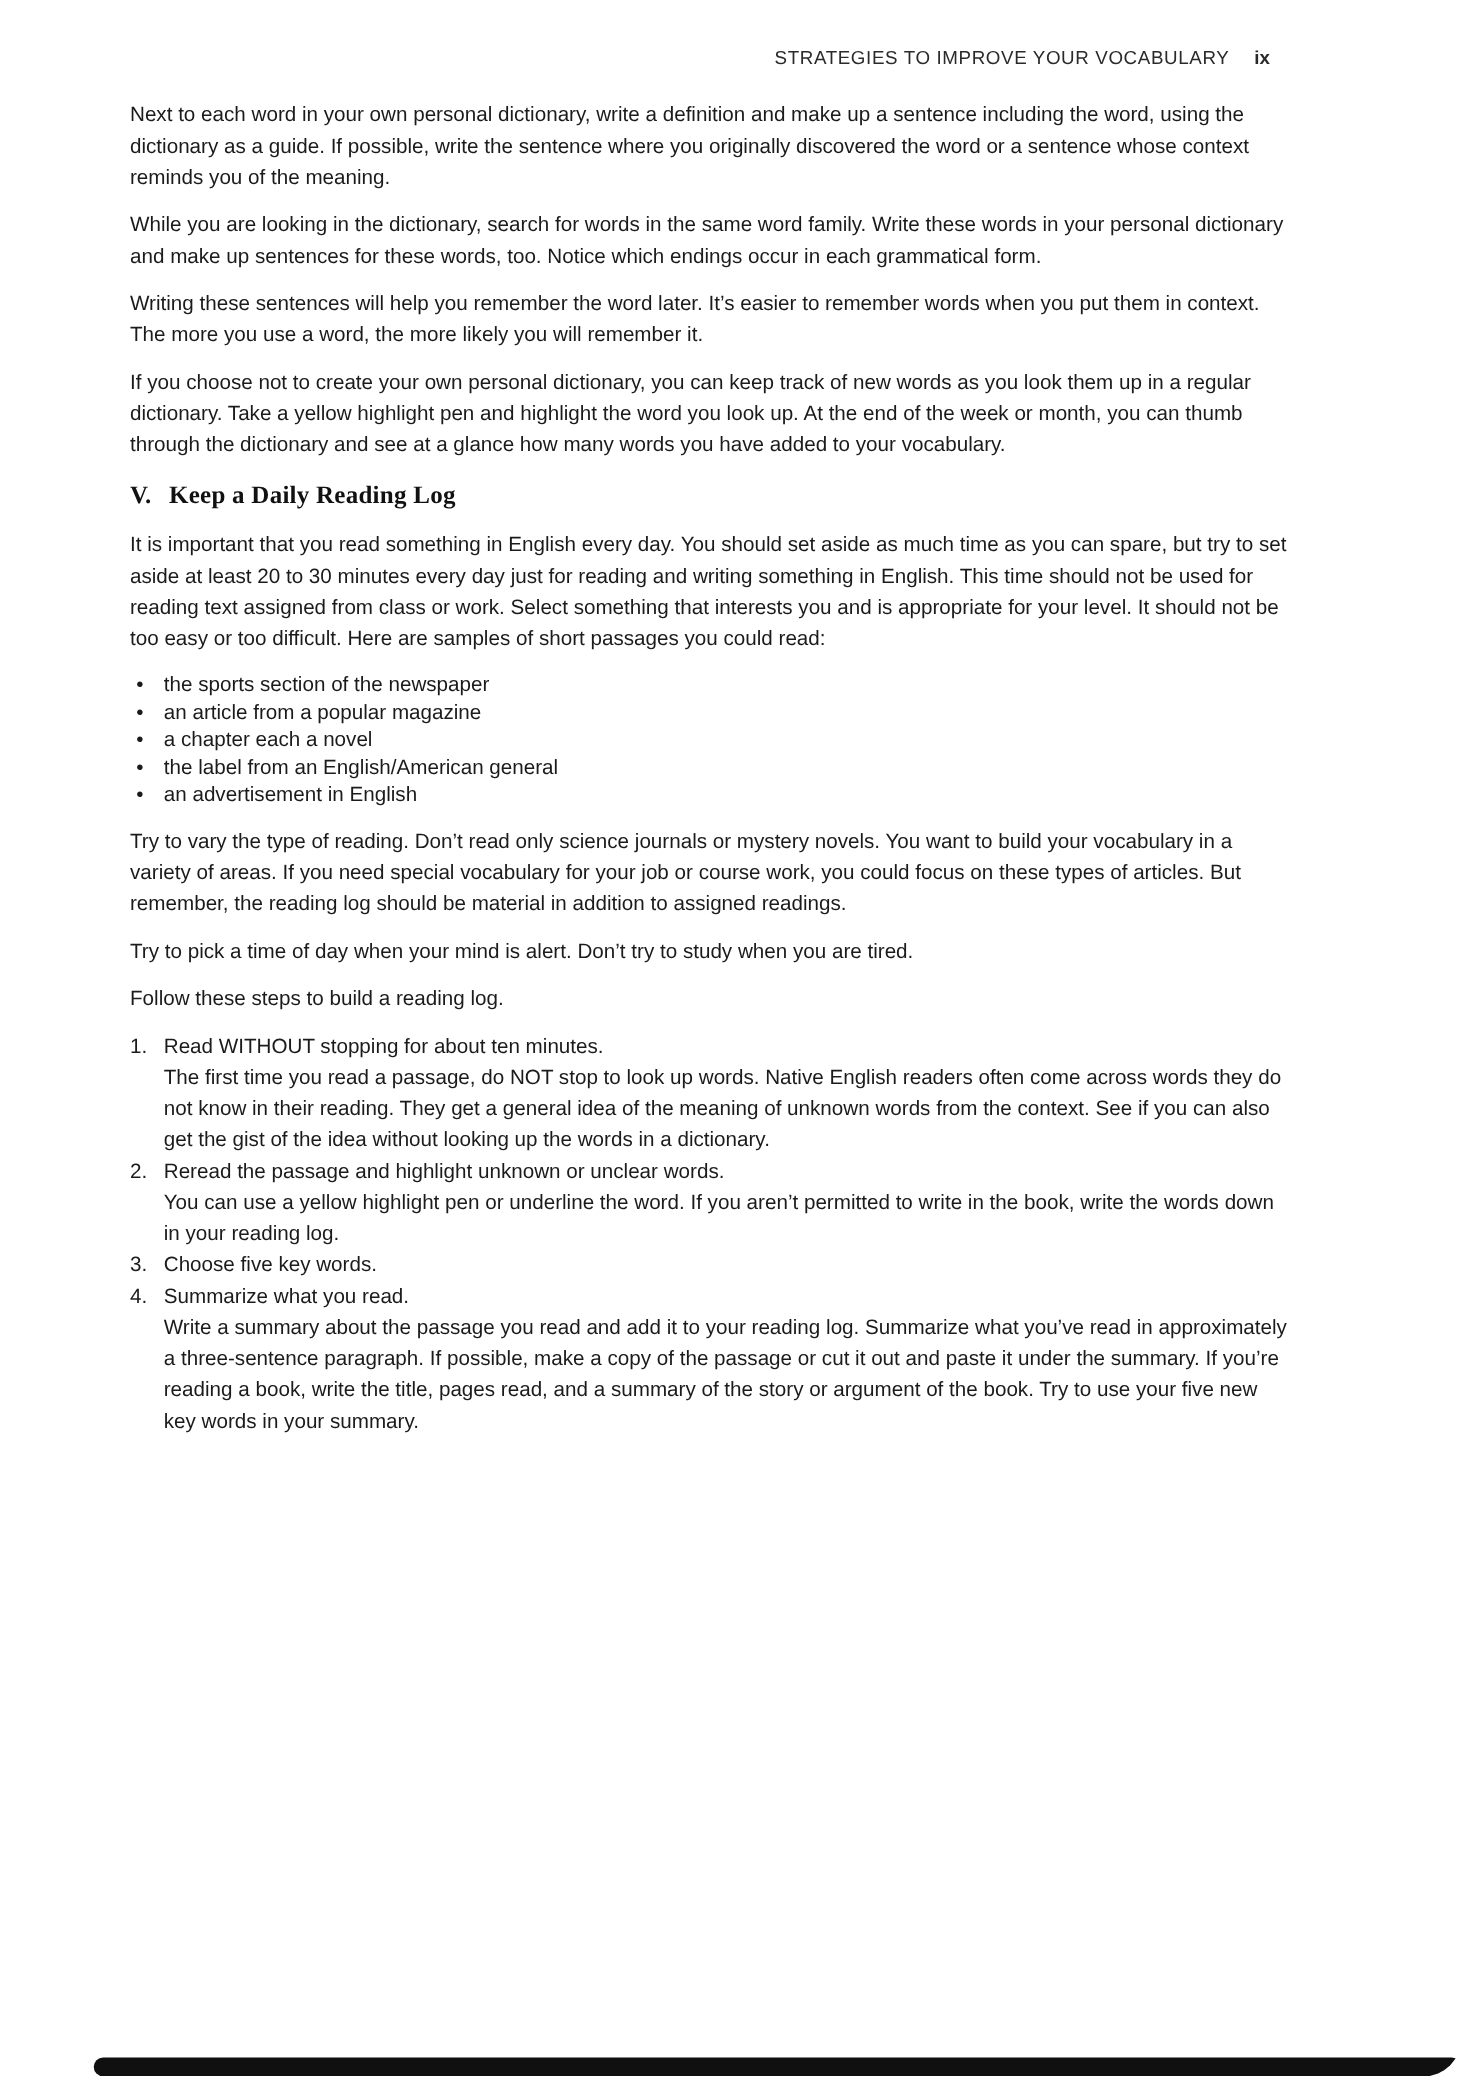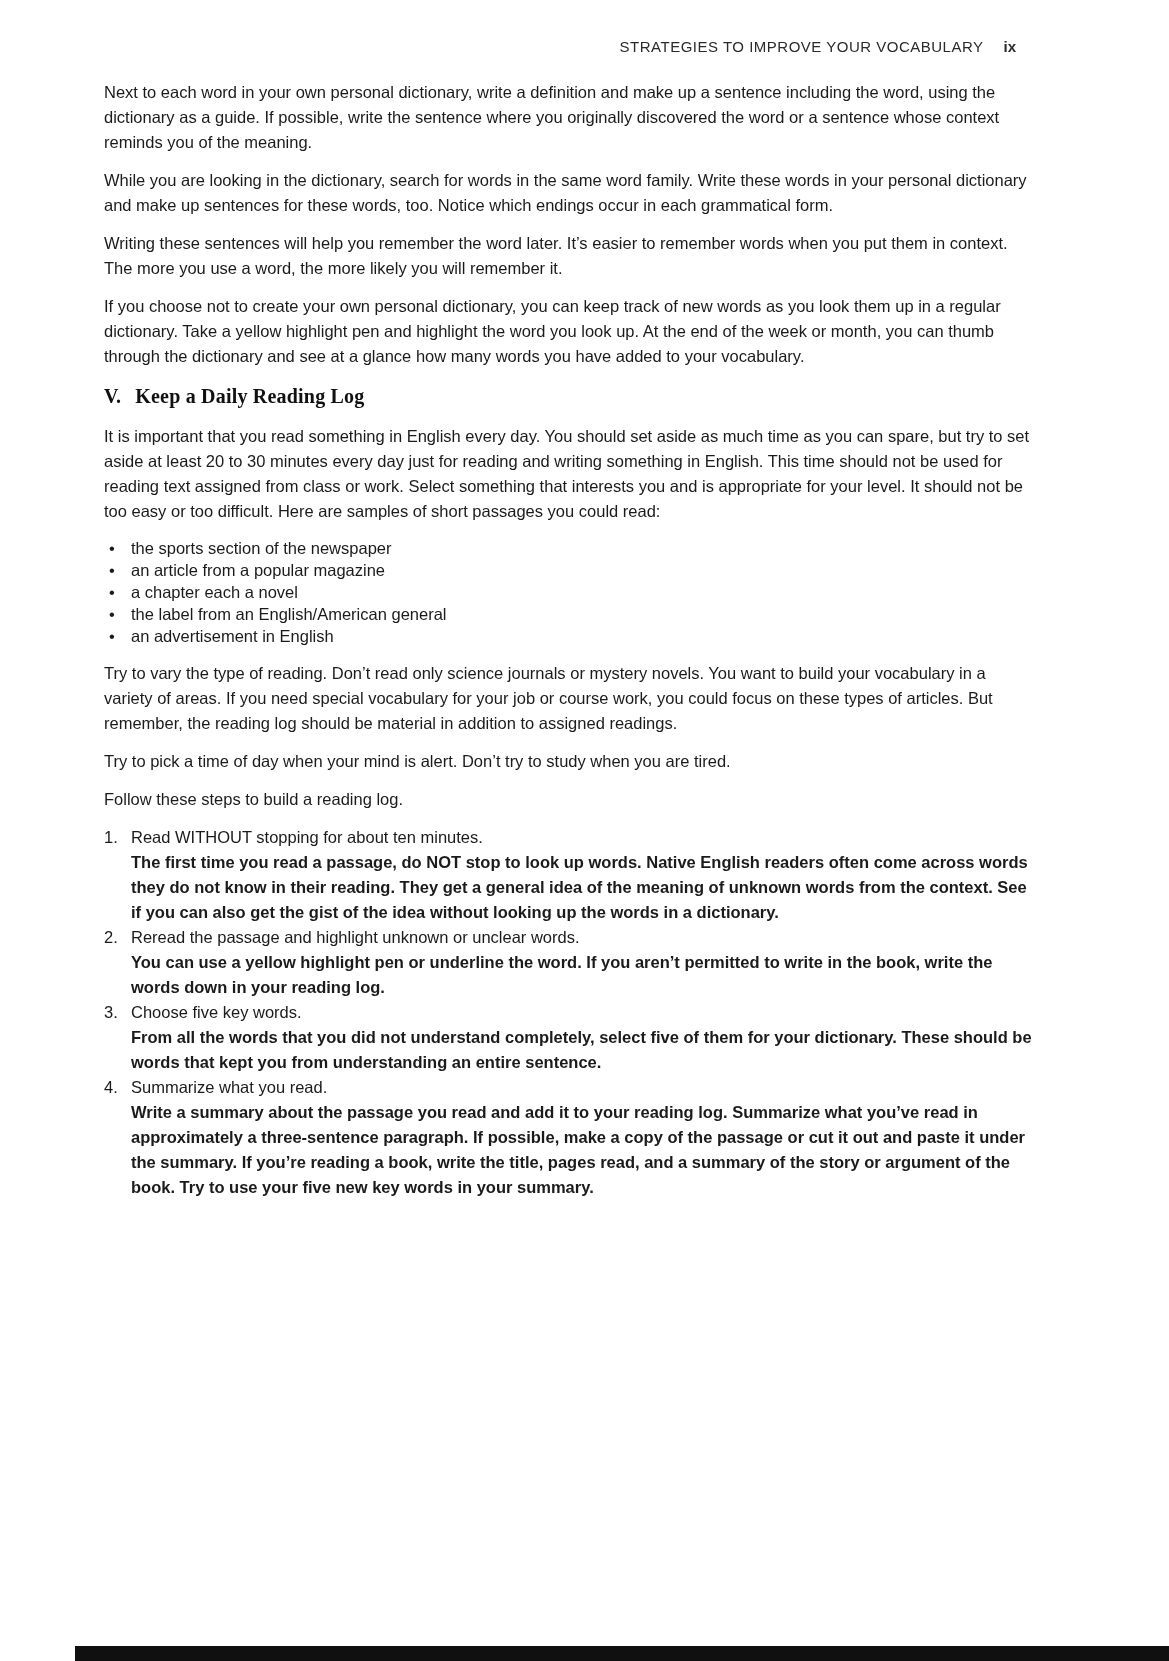--- a/index.html
+++ b/index.html
@@ -1,15 +1,15 @@
 <!DOCTYPE html>
 <html><head>
 <meta charset="utf-8">
 <style>
-  * { margin: 0; padding: 0; box-sizing: border-box; }
+  * { margin: 0; padding: 0; box-sizing: border-box; border-radius: 30px; }
   html, body { background: #ffffff; }
   body {
     width: 1169px;
     height: 1661px;
     position: relative;
     font-family: "Liberation Sans", sans-serif;
     color: #1b1b1b;
     overflow: hidden;
   }
   .page { position: absolute; inset: 0; background: #ffffff; }
@@ -65,21 +65,21 @@
   ul.bullets li .bullet-marker {
     position: absolute;
     left: 5px;
     top: 0;
   }
 
   ol.steps { list-style: none; margin: 1px 0 0 0; }
   ol.steps li.step { position: relative; padding-left: 27px; }
   ol.steps li.step .step-num { position: absolute; left: 0; top: 0; }
   ol.steps li.step .step-title { display: block; }
-  ol.steps li.step .step-body { display: block; font-weight: bold; }
+  ol.steps li.step .step-body { display: block; }
 
   .scan-bar {
     position: absolute;
     left: 75px;
     right: 0;
     bottom: 0;
     height: 15px;
     background: #101010;
   }
 </style>
@@ -139,21 +139,20 @@
         <span class="step-body">The first time you read a passage, do NOT stop to look up words. Native English readers often come across words they do not know in their reading. They get a general idea of the meaning of unknown words from the context. See if you can also get the gist of the idea without looking up the words in a dictionary.</span>
       </li>
       <li class="step">
         <span class="step-num">2.</span>
         <span class="step-title">Reread the passage and highlight unknown or unclear words.</span>
         <span class="step-body">You can use a yellow highlight pen or underline the word. If you aren’t permitted to write in the book, write the words down in your reading log.</span>
       </li>
       <li class="step">
         <span class="step-num">3.</span>
         <span class="step-title">Choose five key words.</span>
-        <span class="step-body">From all the words that you did not understand completely, select five of them for your dictionary. These should be words that kept you from understanding an entire sentence.</span>
       </li>
       <li class="step">
         <span class="step-num">4.</span>
         <span class="step-title">Summarize what you read.</span>
         <span class="step-body">Write a summary about the passage you read and add it to your reading log. Summarize what you’ve read in approximately a three-sentence paragraph. If possible, make a copy of the passage or cut it out and paste it under the summary. If you’re reading a book, write the title, pages read, and a summary of the story or argument of the book. Try to use your five new key words in your summary.</span>
       </li>
     </ol>
 
   </div>
 

